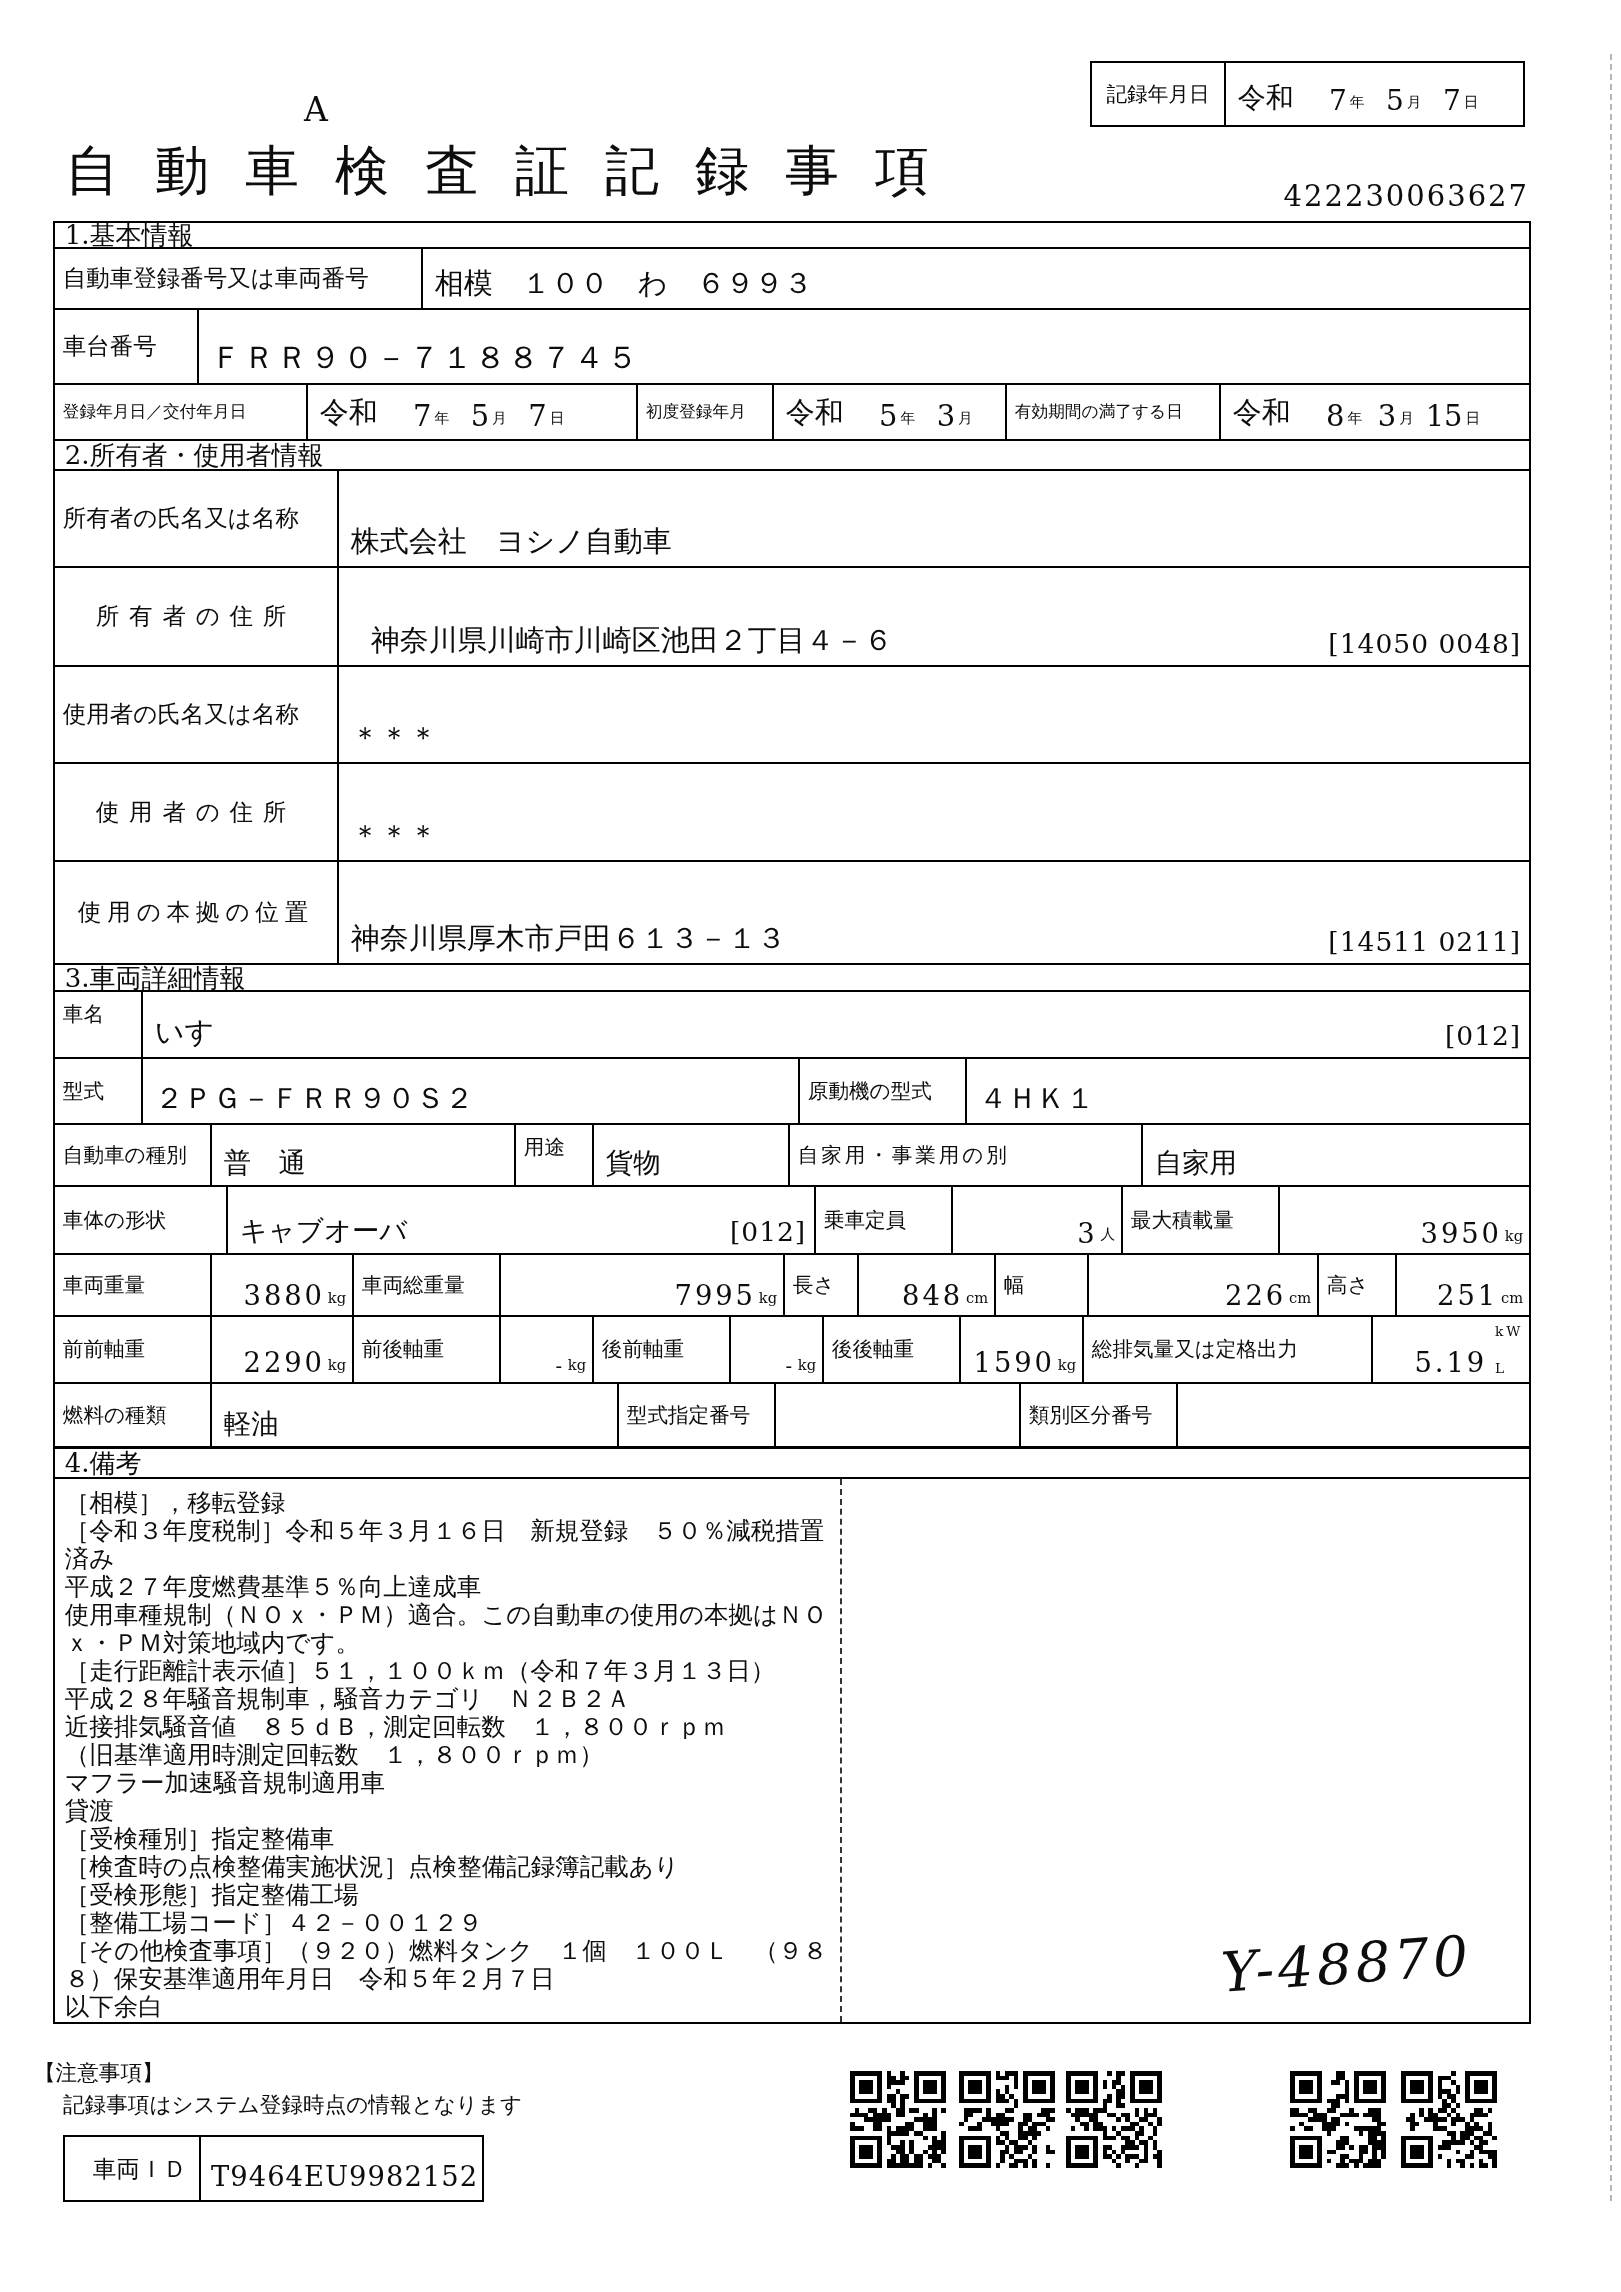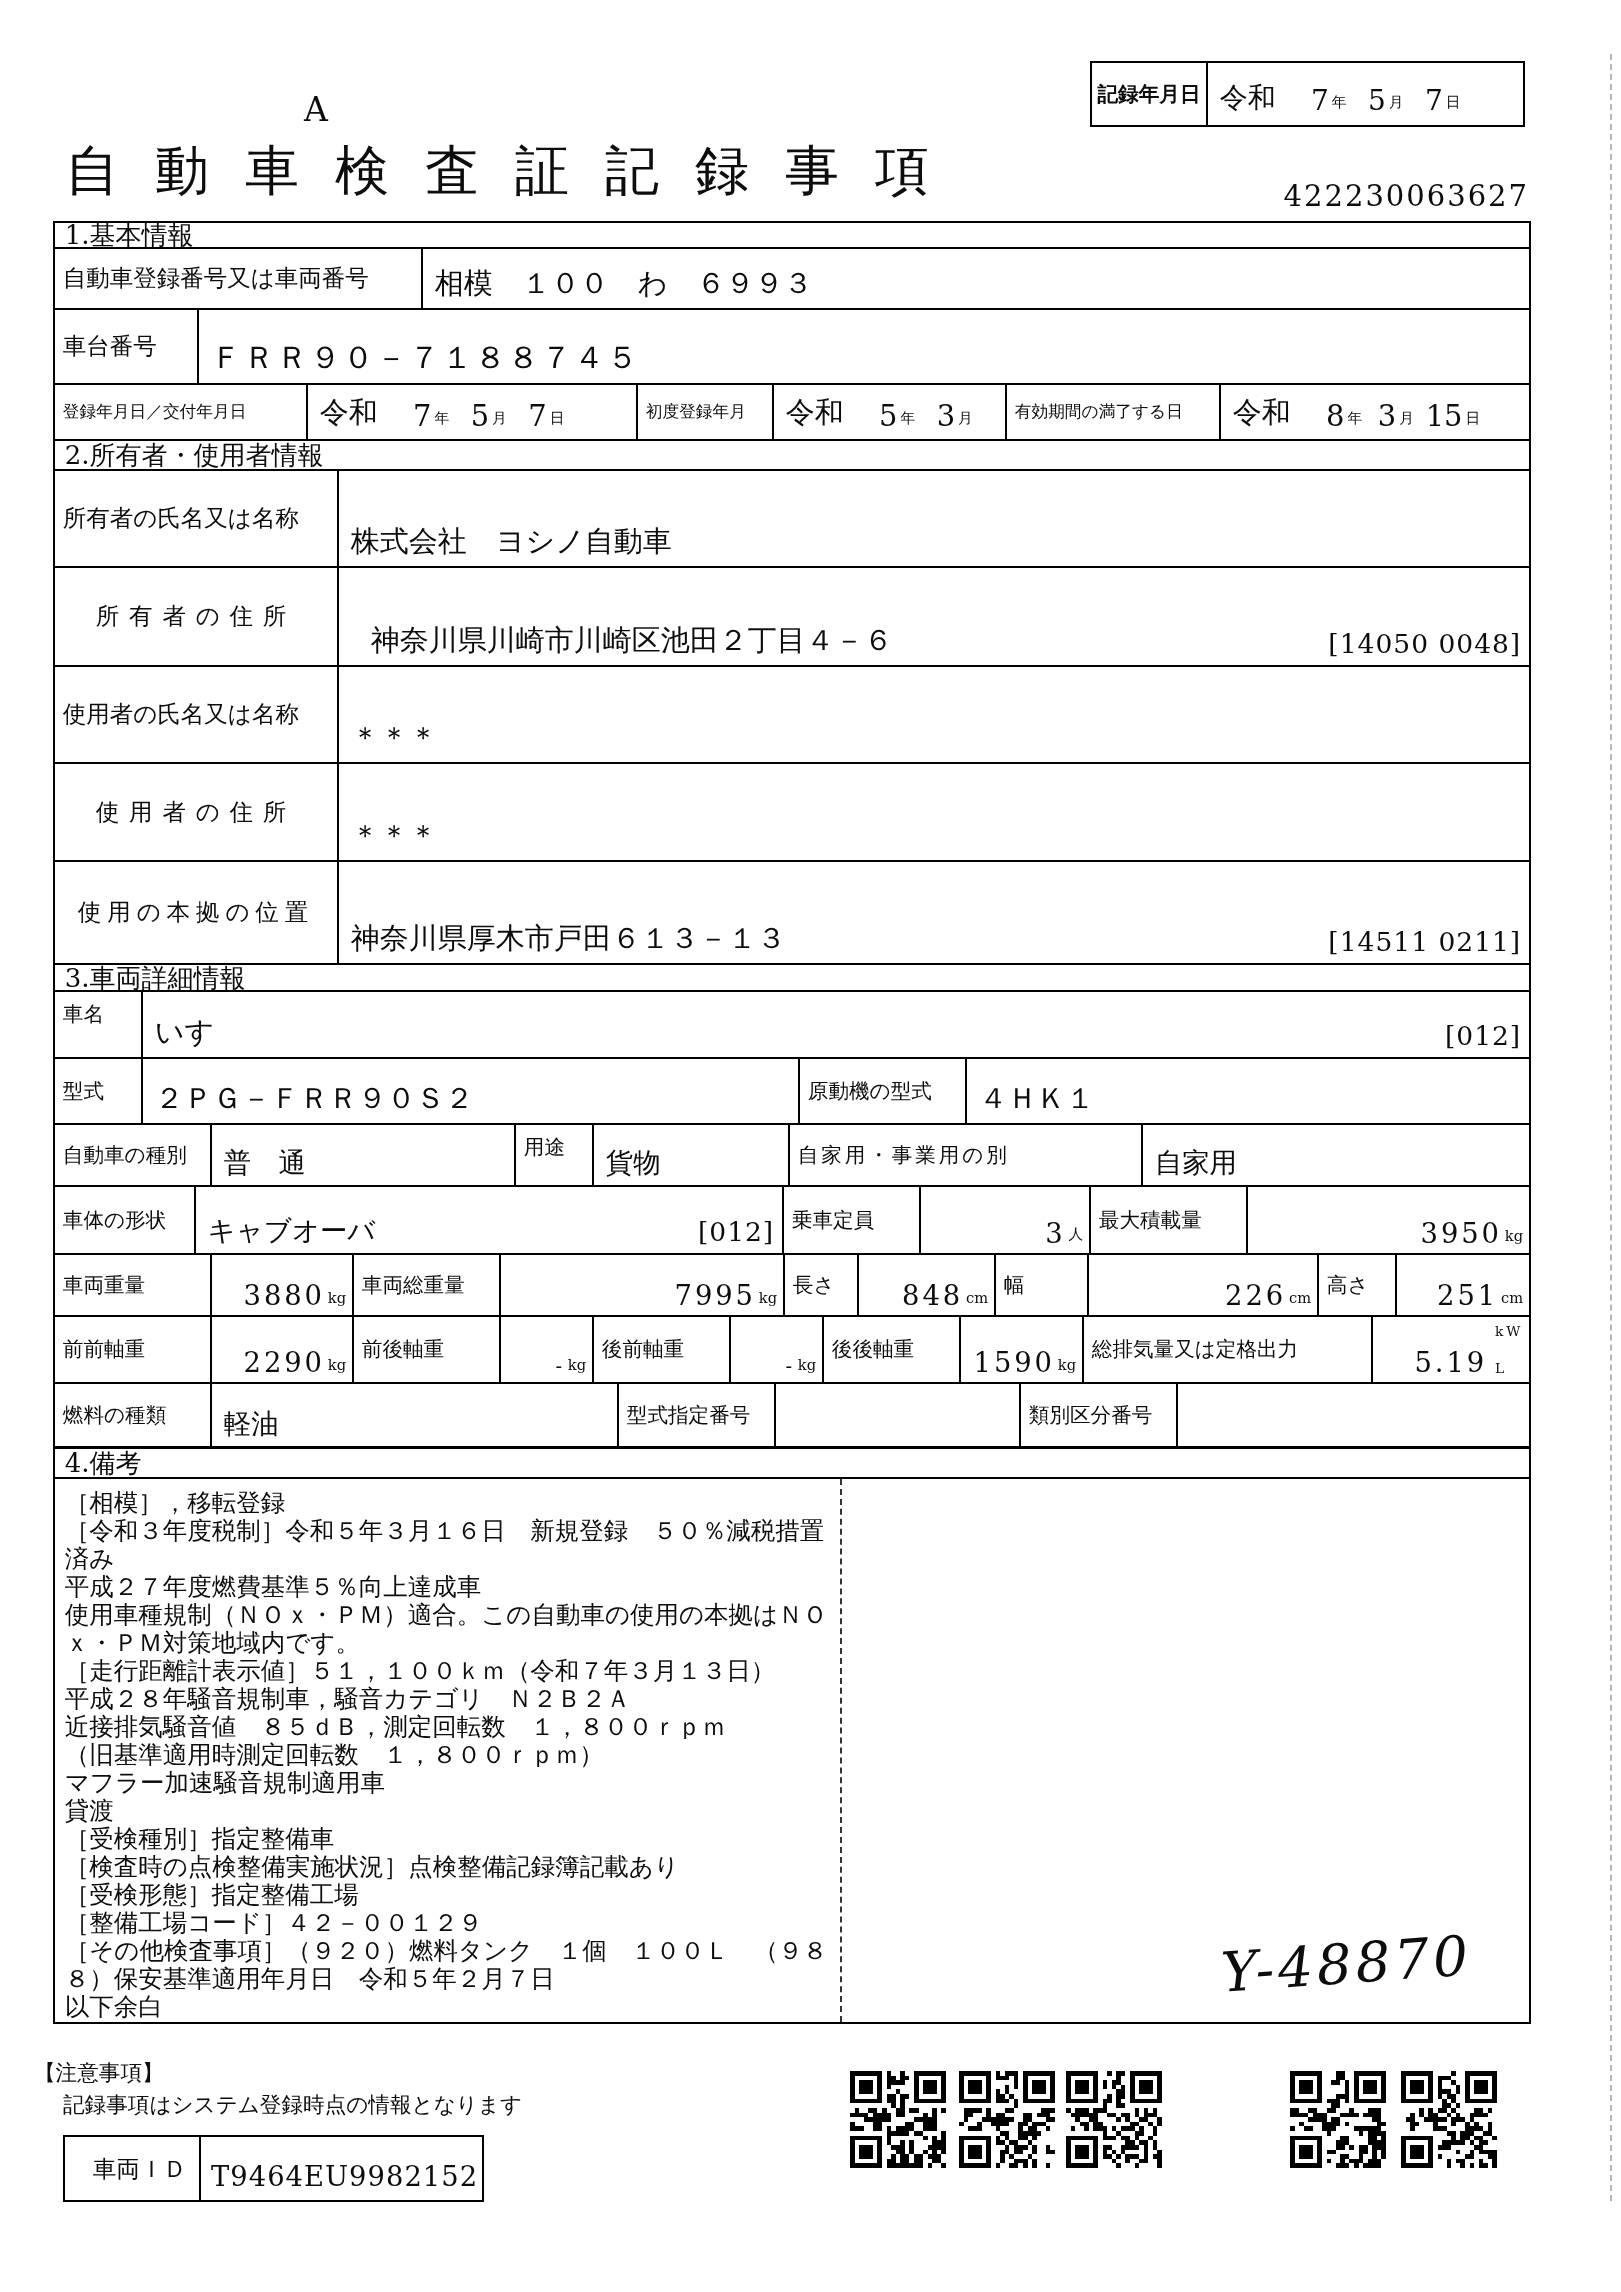--- a/index.html
+++ b/index.html
@@ -5,21 +5,21 @@
   html,body{margin:0;padding:0;background:#e8e8e8;}
   .page{position:relative;width:1621px;height:2293px;background:#ffffff;
         font-family:"DejaVu Serif","Liberation Serif",serif;color:#0d0d0d;overflow:hidden;}
   .abs{position:absolute;}
 
   
   .a-marker{left:304px;top:90px;font-size:33px;}
   .doc-title{left:65px;top:135px;font-size:54px;letter-spacing:36px;white-space:nowrap;font-weight:500;}
   .serial{left:1166px;top:179px;width:363px;text-align:right;font-size:29px;letter-spacing:2px;}
   .record-box{left:1090px;top:61px;width:435px;height:66px;border:2.9px solid #000;box-sizing:border-box;display:flex;}
-  .record-box .rlab{width:116px;border-right:2px solid #000;display:flex;align-items:center;justify-content:center;font-size:20.6px;box-sizing:border-box;font-weight:bold;}
+  .record-box .rlab{width:134px;border-right:2px solid #000;display:flex;align-items:center;justify-content:center;font-size:20.6px;box-sizing:border-box;}
   .record-box .rval{flex:1;display:flex;align-items:flex-end;padding:0 7.8px 7.8px 11.8px;font-size:28px;}
 
   
   .tbl{left:53px;top:221px;width:1478px;height:1803px;border:2.9px solid #000;box-sizing:border-box;display:flex;flex-direction:column;}
   .row{display:flex;border-bottom:2px solid #000;box-sizing:border-box;flex:0 0 auto;min-height:0;}
   .row:last-child{border-bottom:none;flex:1 1 auto;}
   .c{box-sizing:border-box;border-right:2px solid #000;position:relative;min-width:0;}
   .c:last-child{border-right:none;}
   .sechead{font-size:26px;padding:2px 0 0 9.8px;display:flex;align-items:center;text-align:right;}
   .lab{display:flex;align-items:center;padding-left:7.8px;font-size:21.6px;}
@@ -180,21 +180,21 @@
     <div class="row" style="height:62px;">
       <div class="c lab v" style="width:157px;">自動車の種別</div>
       <div class="c val" style="width:304px;font-size:27.4px;">普　通</div>
       <div class="c lab v top" style="width:78px;">用途</div>
       <div class="c val" style="width:196px;font-size:27.4px;">貨物</div>
       <div class="c lab v sp3" style="width:353px;">自家用・事業用の別</div>
       <div class="c val" style="flex:1;font-size:27.4px;">自家用</div>
     </div>
 
     <div class="row" style="height:68px;">
-      <div class="c lab v" style="width:141px;">車体の形状</div>
+      <div class="c lab v" style="width:173px;">車体の形状</div>
       <div class="c val" style="width:588px;font-size:27.4px;">
         <span>キャブオーバ</span>
         <span class="code">[012]</span>
       </div>
       <div class="c lab v" style="width:137px;">乗車定員</div>
       <div class="c val numeric" style="width:170px;">
         <span>3</span>
           <span class="unit">人</span>
       </div>
       <div class="c lab v" style="width:157px;">最大積載量</div>

